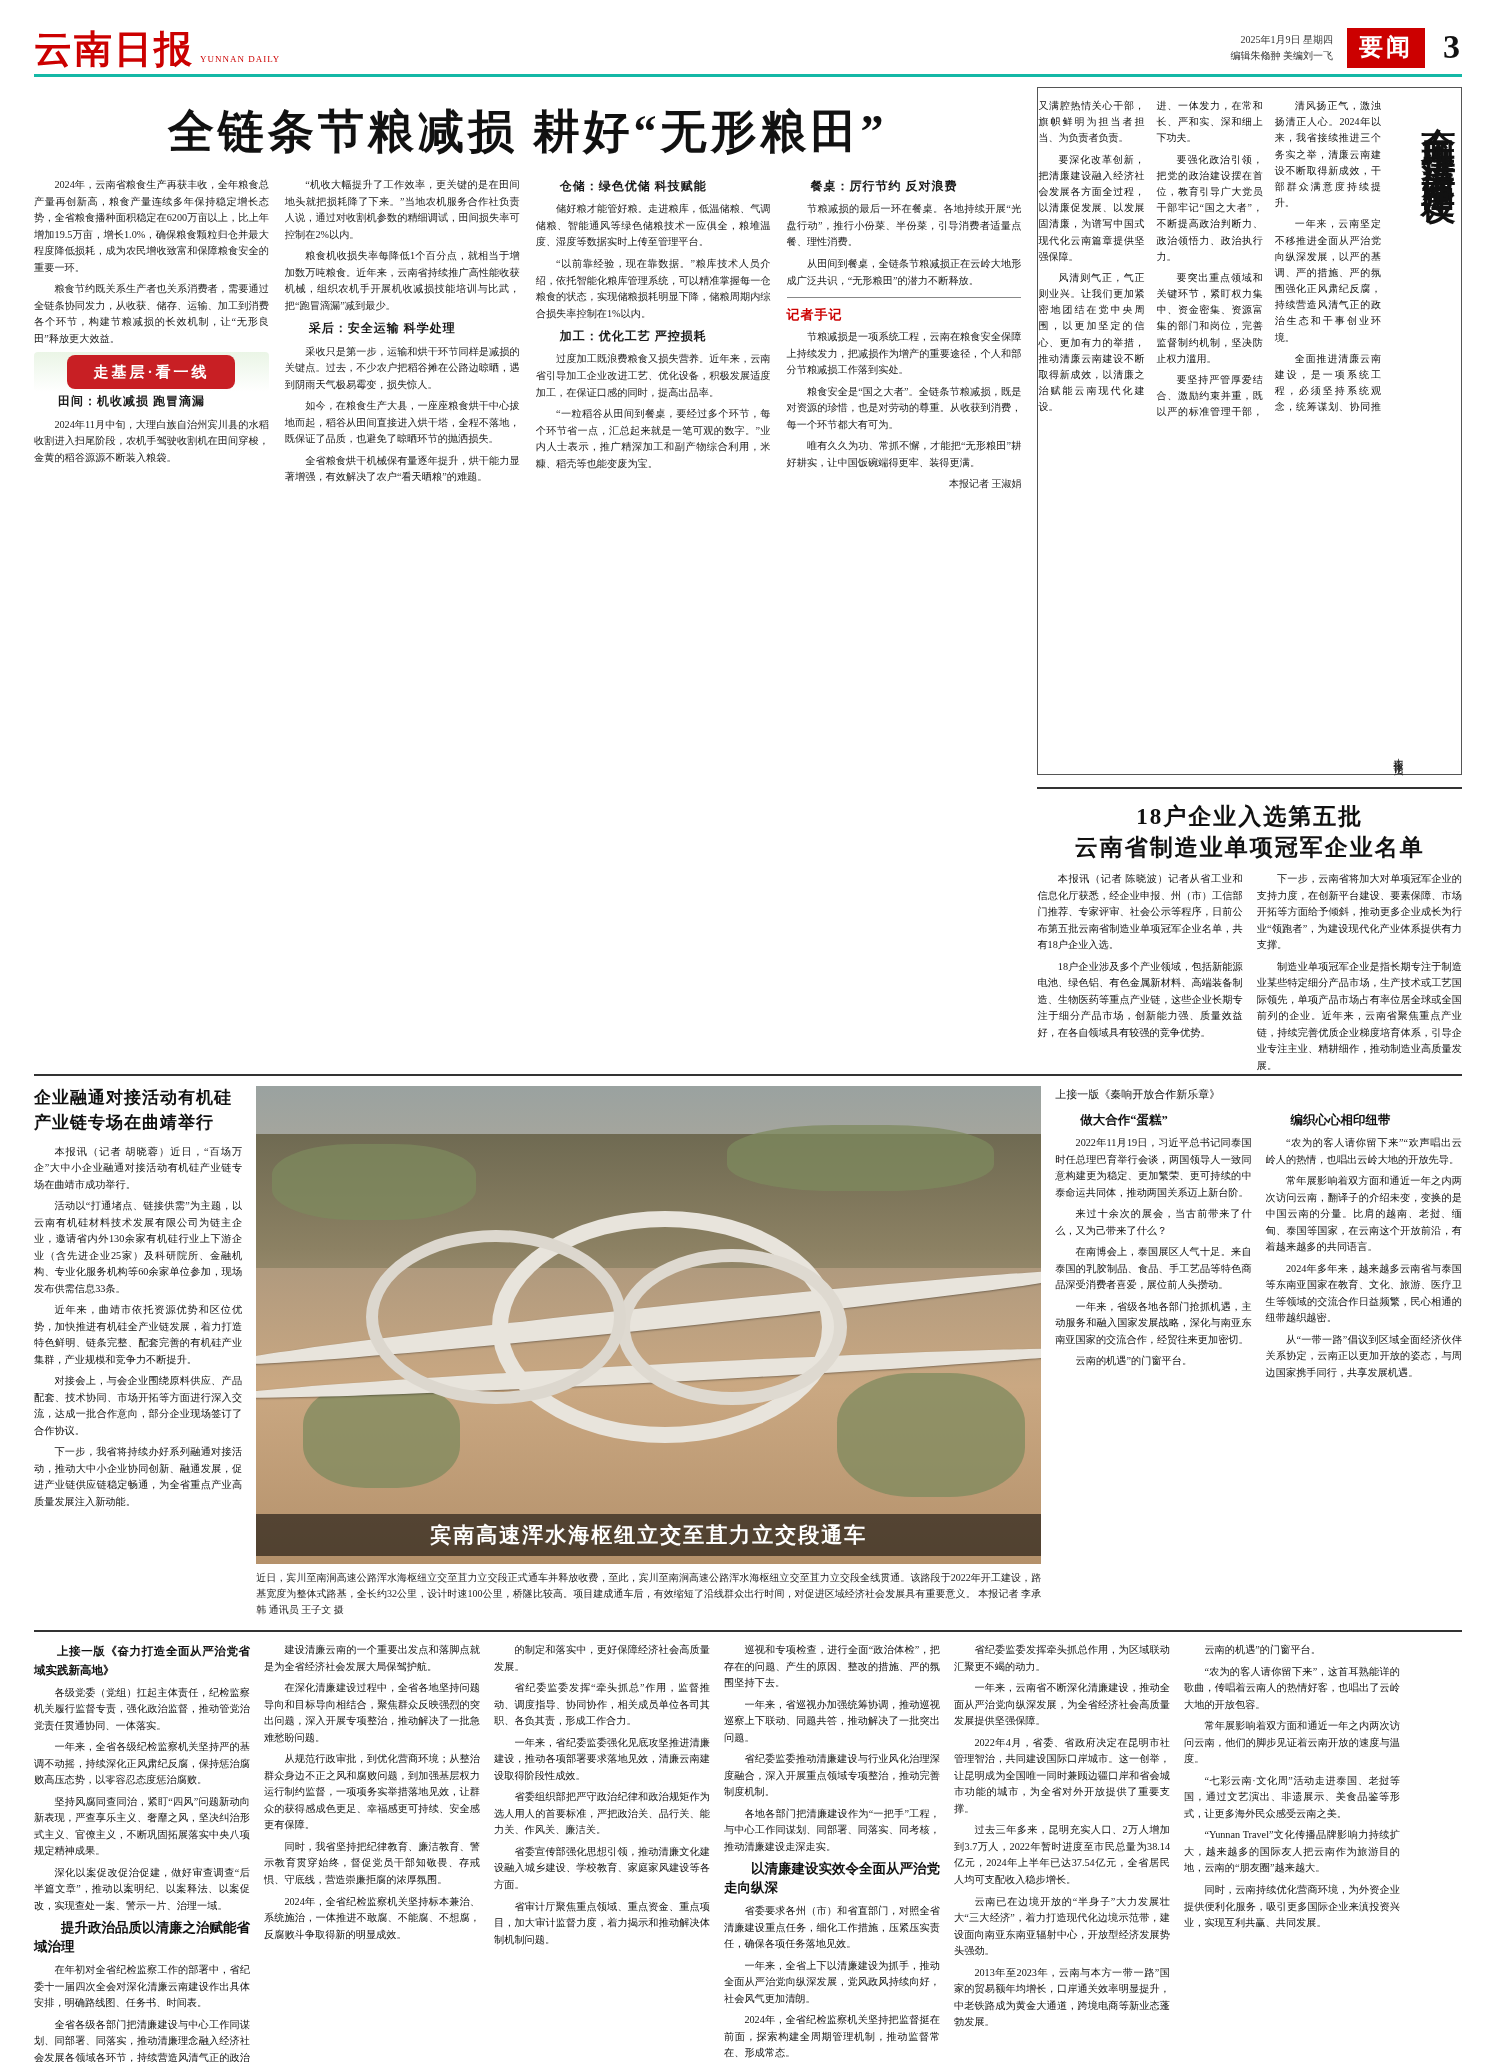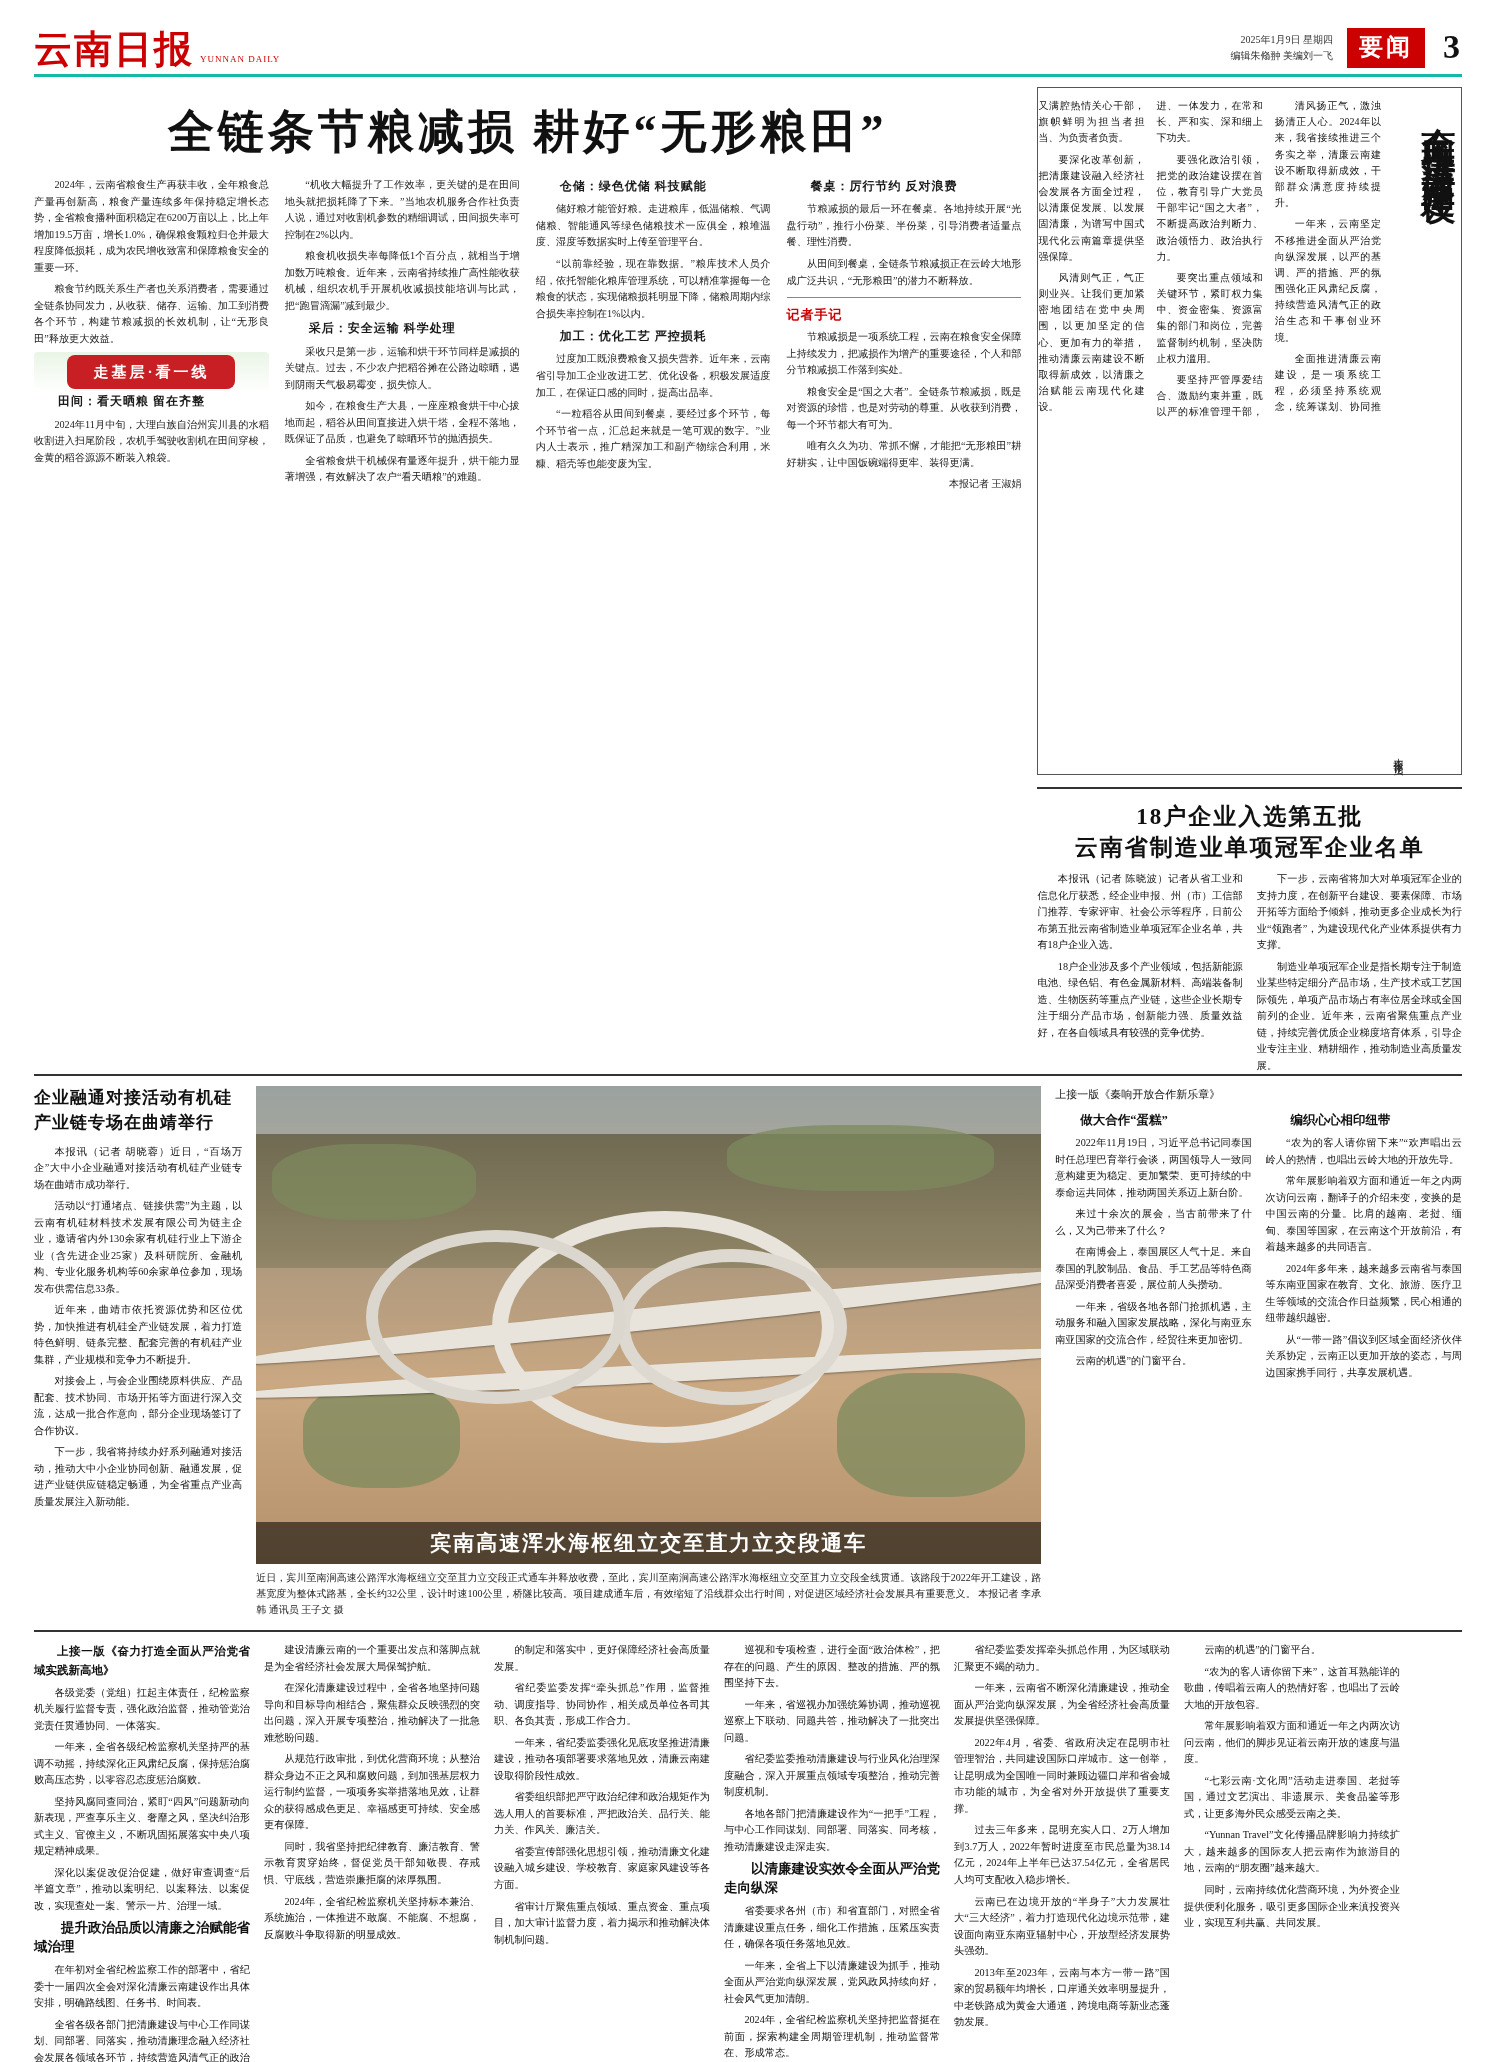--- a/index.html
+++ b/index.html
@@ -235,21 +235,21 @@
   }
   .photo .patch{
     position:absolute;background:#7d8a5e;opacity:.75;border-radius:40%;
   }
   .photo .road{
     position:absolute;background:#e8e4dc;border-radius:50%;
     box-shadow:0 1px 2px rgba(0,0,0,.35);
   }
   .photo-caption{
     position:absolute;
-    left:0;bottom:0;
+    left:0;bottom:8px;
     width:100%;
     background:rgba(0,0,0,.55);
     color:#fff;
     text-align:center;
     font-size:21px;
     font-weight:bold;
     letter-spacing:2px;
     padding:7px 0;
     box-sizing:border-box;
   }
@@ -335,21 +335,21 @@
       <div class="headline">全链条节粮减损  耕好“无形粮田”</div>
 
       <div class="cols" style="column-count:4;">
         <p>2024年，云南省粮食生产再获丰收，全年粮食总产量再创新高，粮食产量连续多年保持稳定增长态势，全省粮食播种面积稳定在6200万亩以上，比上年增加19.5万亩，增长1.0%，确保粮食颗粒归仓并最大程度降低损耗，成为农民增收致富和保障粮食安全的重要一环。</p>
         <p>粮食节约既关系生产者也关系消费者，需要通过全链条协同发力，从收获、储存、运输、加工到消费各个环节，构建节粮减损的长效机制，让“无形良田”释放更大效益。</p>
 
         <div class="banner-wrap">
           <div class="banner-pill">走基层·看一线</div>
         </div>
 
-        <p class="sub-h">田间：看天晒粮  留在齐整</p>
+        <p class="sub-h">田间：机收减损  跑冒滴漏</p>
         <p>2024年11月中旬，大理白族自治州宾川县的水稻收割进入扫尾阶段，农机手驾驶收割机在田间穿梭，金黄的稻谷源源不断装入粮袋。</p>
         <p>“机收大幅提升了工作效率，更关键的是在田间地头就把损耗降了下来。”当地农机服务合作社负责人说，通过对收割机参数的精细调试，田间损失率可控制在2%以内。</p>
         <p>粮食机收损失率每降低1个百分点，就相当于增加数万吨粮食。近年来，云南省持续推广高性能收获机械，组织农机手开展机收减损技能培训与比武，把“跑冒滴漏”减到最少。</p>
 
         <p class="sub-h">采后：安全运输  科学处理</p>
         <p>采收只是第一步，运输和烘干环节同样是减损的关键点。过去，不少农户把稻谷摊在公路边晾晒，遇到阴雨天气极易霉变，损失惊人。</p>
         <p>如今，在粮食生产大县，一座座粮食烘干中心拔地而起，稻谷从田间直接进入烘干塔，全程不落地，既保证了品质，也避免了晾晒环节的抛洒损失。</p>
         <p>全省粮食烘干机械保有量逐年提升，烘干能力显著增强，有效解决了农户“看天晒粮”的难题。</p>
 
         <p class="sub-h">仓储：绿色优储  科技赋能</p>

